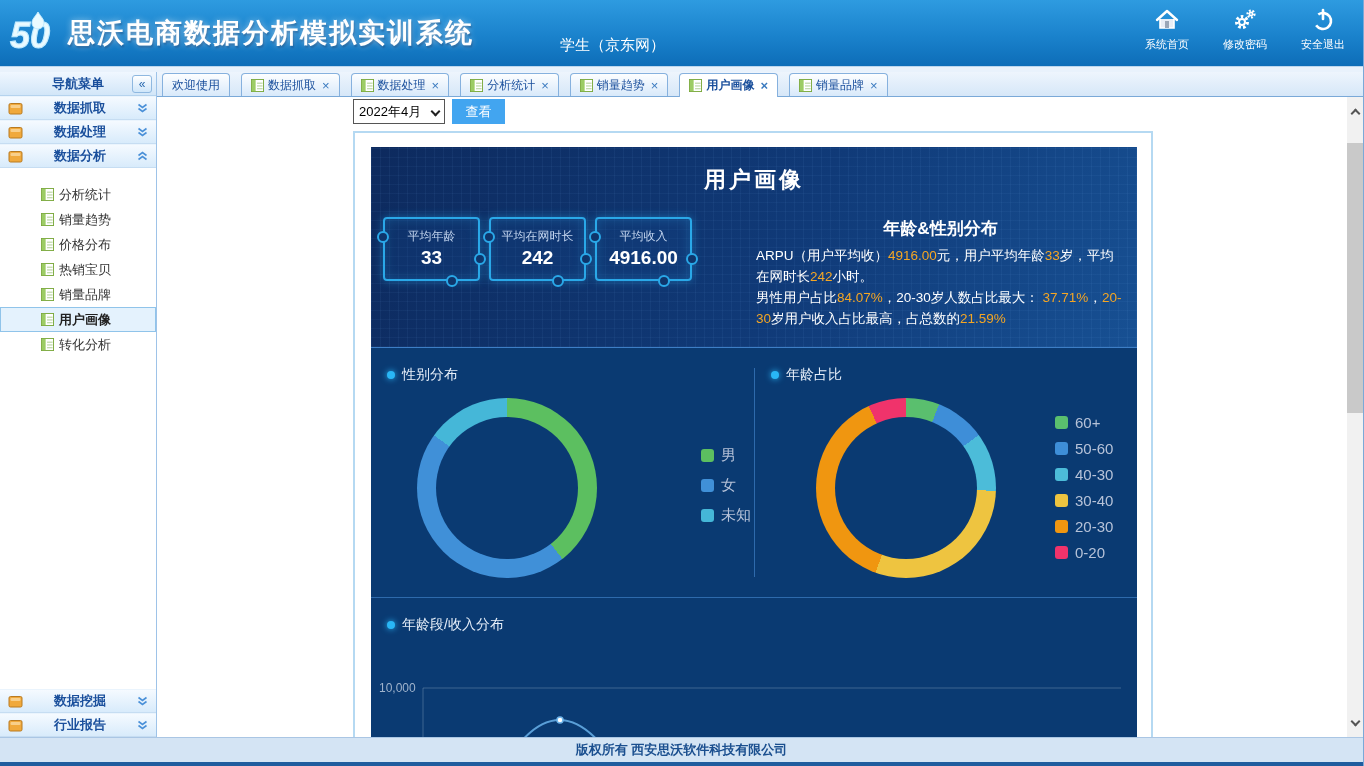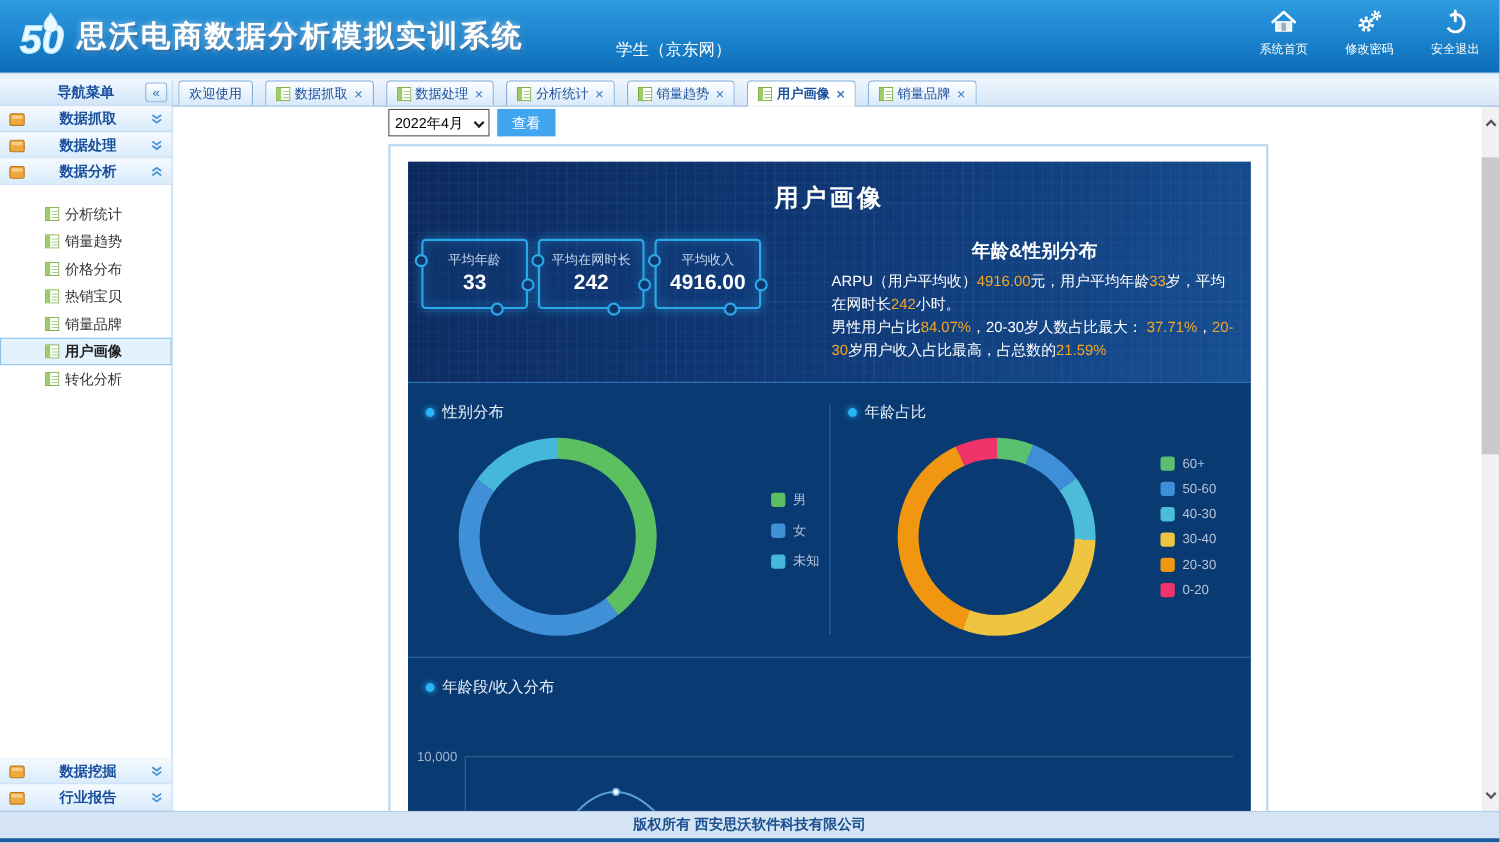--- a/index.html
+++ b/index.html
@@ -2,21 +2,21 @@
 <html><head>
 <meta charset="utf-8">
 <style>
   * { margin:0; padding:0; box-sizing:border-box; }
   html,body { width:1364px; height:766px; overflow:hidden; }
   body { font-family:"Liberation Sans","DejaVu Sans",sans-serif; background:#fff; }
   .app { width:1364px; height:766px; display:flex; flex-direction:column; border-right:1px solid #7aa9d8; position:relative; }
 
   
   .topbar { height:66px; background:linear-gradient(180deg,#2e9be0 0%,#1a82cc 55%,#0d6db8 100%); display:flex; align-items:center; position:relative; flex:0 0 66px; }
-  .logo-wrap { display:flex; align-items:center; padding-left:16px; }
+  .logo-wrap { display:flex; align-items:center; padding-left:8px; gap:6px; }
   .logo-mark { width:54px; height:54px; }
   .app-title { color:#fff; font-size:27px; font-weight:bold; letter-spacing:2px; text-shadow:0 0 6px rgba(255,255,255,.55), 1px 2px 2px rgba(0,60,120,.6); }
   .user-label { position:absolute; left:560px; top:36px; color:#fff; font-size:15px; }
   .top-menu { position:absolute; right:18px; top:6px; display:flex; gap:34px; }
   .top-menu-item { display:flex; flex-direction:column; align-items:center; gap:3px; color:#fff; font-size:11px; cursor:pointer; }
   .top-menu-item .tm-icon { width:28px; height:28px; display:flex; align-items:center; justify-content:center; }
 
   .top-strip { height:6px; background:#e9f2fc; border-top:1px solid #bcd6ee; flex:0 0 6px; }
 
   
@@ -86,21 +86,21 @@
   .v-divider { width:1px; background:#2e6aac; margin:20px 0; }
   .sec-title { position:absolute; top:18px; left:16px; display:flex; align-items:center; gap:7px; font-size:14px; color:#e8f0fa; }
   .sec-dot { width:8px; height:8px; border-radius:50%; background:#29b6f6; box-shadow:0 0 6px #29b6f6; }
   .donut { position:absolute; width:180px; height:180px; border-radius:50%; top:50px; }
   .donut::after { content:""; position:absolute; left:19px; top:19px; width:142px; height:142px; border-radius:50%; background:#0a3a72; }
   .donut.gender { left:46px; }
   .donut.age { left:61px; }
   .legend { position:absolute; display:flex; flex-direction:column; }
   .legend.gender-legend { left:330px; top:98px; gap:11px; }
   .legend.age-legend { left:300px; top:66px; gap:9px; }
-  .legend-item { display:flex; align-items:center; gap:7px; font-size:12px; color:#b6c2d8; }
+  .legend-item { display:flex; align-items:center; gap:7px; font-size:15px; color:#b6c2d8; }
   .legend-swatch { width:13px; height:13px; border-radius:3px; flex:0 0 13px; }
 
   .dash-bottom { height:146px; border-top:1px solid #2e6aac; position:relative; background:#0a3a72; overflow:hidden; }
   .bottom-chart { position:absolute; left:0; top:70px; }
 
   
   .scrollbar { width:16px; flex:0 0 16px; background:#f1f1f1; position:relative; }
   .sb-arrow { position:absolute; left:0; width:16px; height:20px; display:flex; align-items:center; justify-content:center; cursor:pointer; }
   .sb-arrow.up { top:4px; }
   .sb-arrow.down { bottom:4px; }

